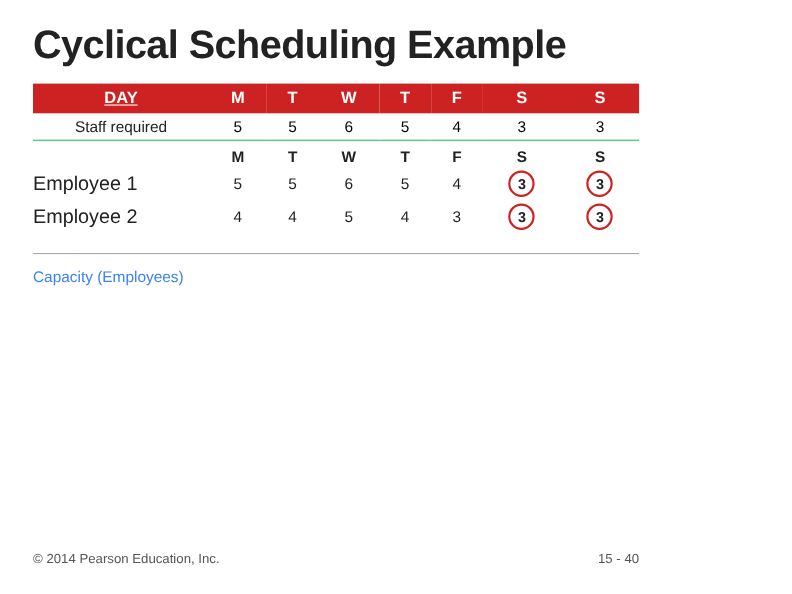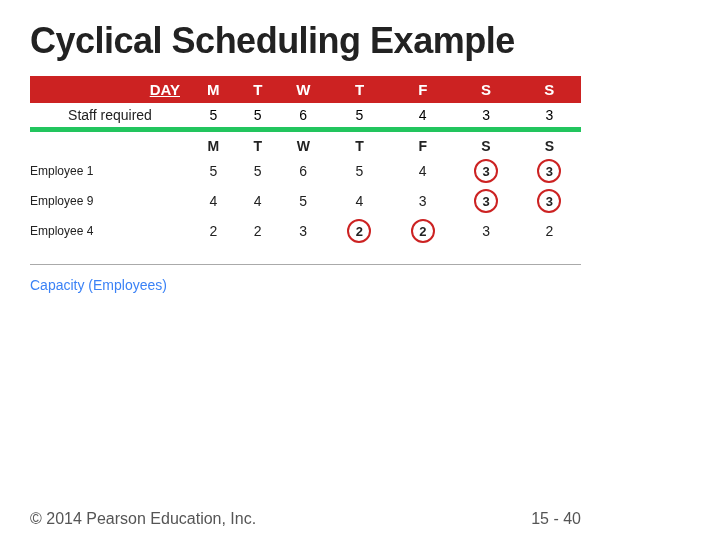--- a/index.html
+++ b/index.html
@@ -35,30 +35,30 @@
     .header-row td {
       background-color: #cc2222;
       color: #ffffff;
       font-weight: bold;
       text-align: center;
       padding: 5px 10px;
       font-size: 15px;
     }
 
     .header-row td:first-child {
-      text-align: right;
+      text-align: center;
       width: 160px;
       text-decoration: underline;
     }
 
     .staff-row td {
       text-align: center;
       font-size: 14px;
       padding: 4px 10px;
-      border-bottom: 5px solid #22c55e;
+      border-bottom: 1px solid #22c55e;
     }
 
     .staff-row td:first-child {
       text-align: center;
       color: #222;
     }
 
     .sub-header-row td {
       text-align: center;
       font-size: 14px;
@@ -73,21 +73,21 @@
 
     .data-row td {
       text-align: center;
       font-size: 14px;
       padding: 3px 10px;
       color: #222;
     }
 
     .data-row td:first-child {
       text-align: left;
-      font-size: 12px;
+      font-size: 18px;
       padding-left: 0;
     }
 
     .circled {
       display: inline-flex;
       align-items: center;
       justify-content: center;
       width: 24px;
       height: 24px;
       border-radius: 50%;
@@ -105,26 +105,26 @@
 
     .bottom-labels {
       font-size: 14px;
       color: #3b82f6;
       line-height: 1.8;
       margin-top: 4px;
     }
 
     .footer {
       position: absolute;
-      bottom: 12px;
+      bottom: 25px;
       left: 30px;
       right: 30px;
       display: flex;
       justify-content: space-between;
-      font-size: 16px;
+      font-size: 12px;
       color: #555;
     }
   </style>
 </head>
 <body>
 
 <div class="page">
 
   <div class="title">Cyclical Scheduling Example</div>
 
@@ -169,41 +169,31 @@
         <td>5</td>
         <td>5</td>
         <td>6</td>
         <td>5</td>
         <td>4</td>
         <td><span class="circled">3</span></td>
         <td><span class="circled">3</span></td>
       </tr>
 
       <tr class="data-row">
-        <td>Employee 9</td>
+        <td>Employee 2</td>
         <td>4</td>
         <td>4</td>
         <td>5</td>
         <td>4</td>
         <td>3</td>
         <td><span class="circled">3</span></td>
         <td><span class="circled">3</span></td>
       </tr>
 
 
-      <tr class="data-row">
-        <td>Employee 4</td>
-        <td>2</td>
-        <td>2</td>
-        <td>3</td>
-        <td><span class="circled">2</span></td>
-        <td><span class="circled">2</span></td>
-        <td>3</td>
-        <td>2</td>
-      </tr>
     </tbody>
   </table>
 
   <hr class="divider">
 
   <div class="bottom-labels">
     <div>Capacity (Employees)</div>
   </div>
 
   <div class="footer">

